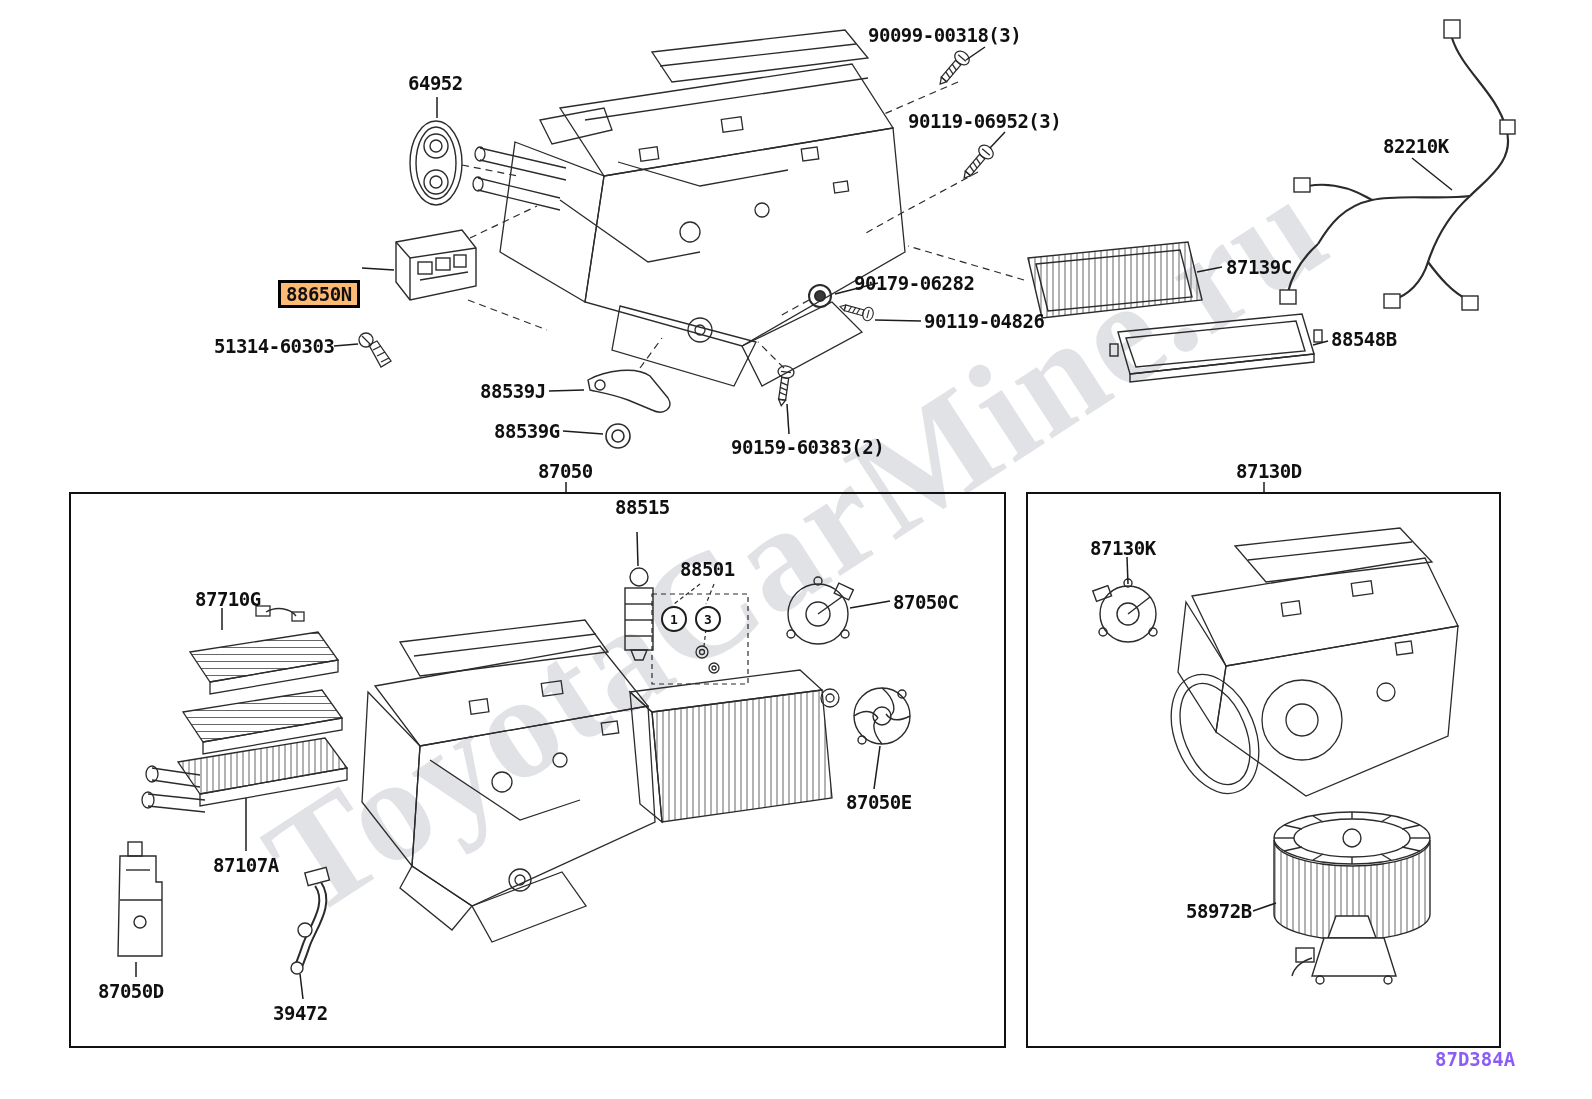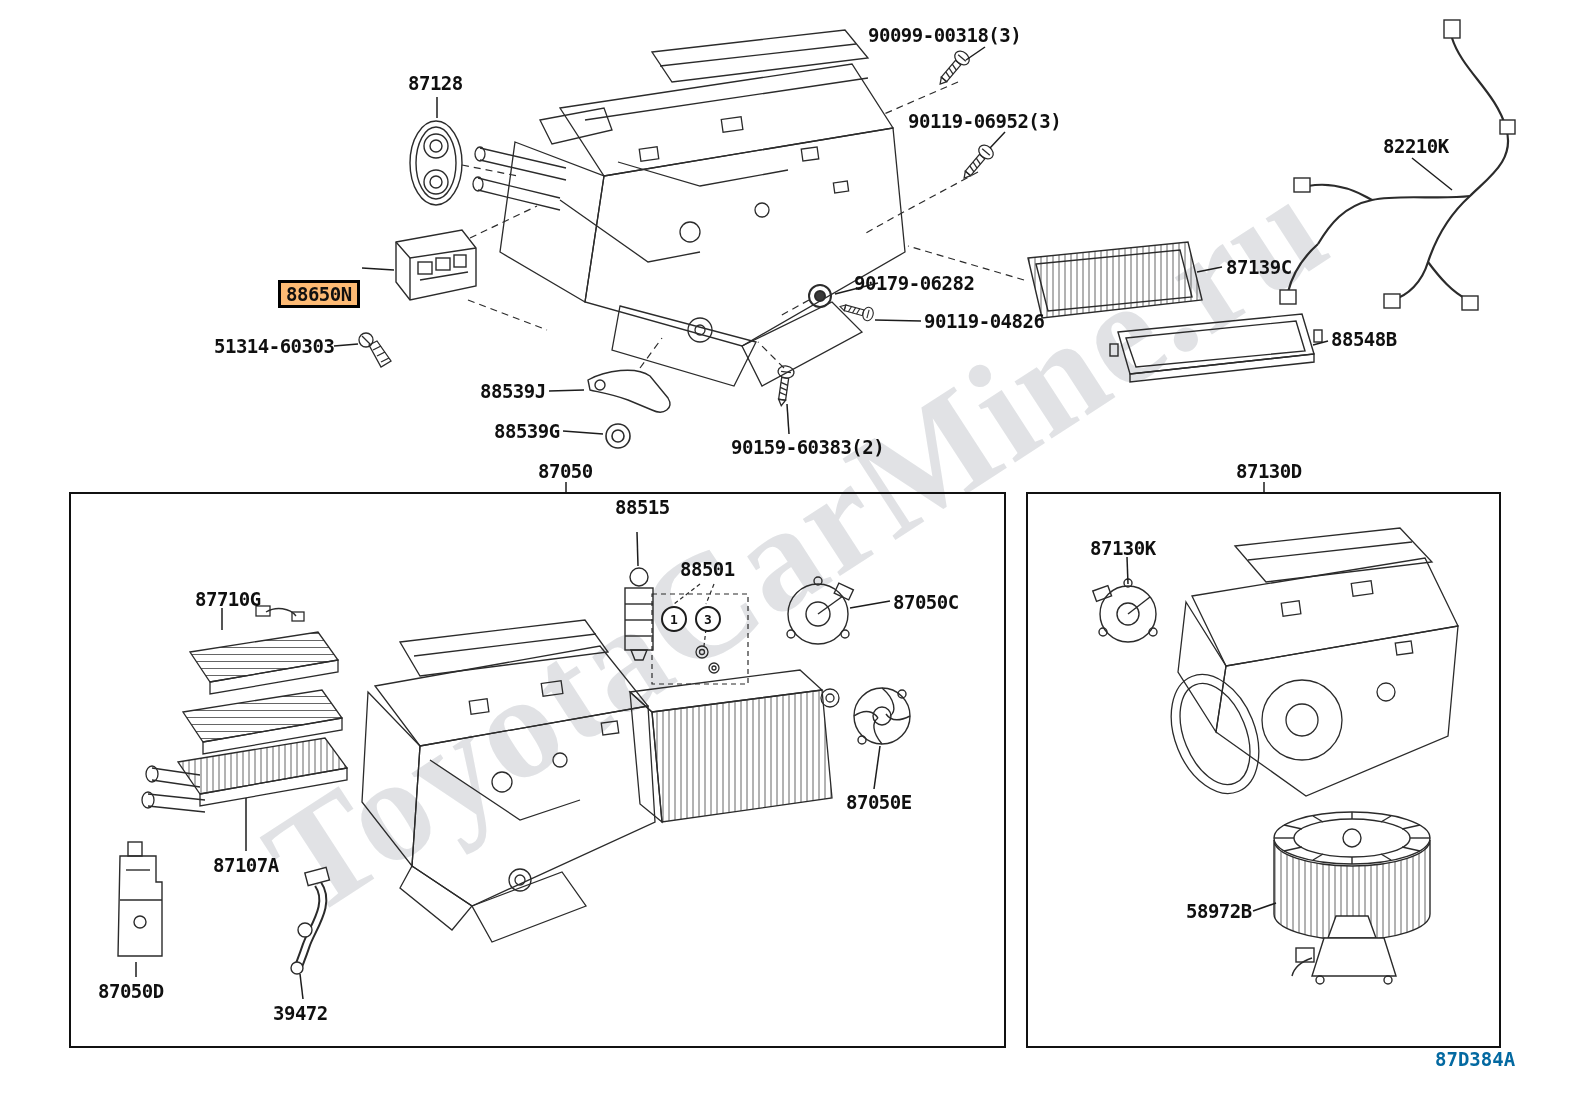--- a/index.html
+++ b/index.html
@@ -8,21 +8,21 @@
   .watermark{position:absolute;left:-10px;top:460px;width:1612px;text-align:center;
              font:700 148px "Liberation Serif",serif;color:#b8bcc2;opacity:.42;
              transform:rotate(-33deg);white-space:nowrap;letter-spacing:2px;pointer-events:none;z-index:1;}
   svg.art{position:absolute;left:0;top:0;z-index:2;}
   .lbl{position:absolute;z-index:3;font:bold 19px "DejaVu Sans Mono",monospace;color:#101010;
        white-space:nowrap;letter-spacing:-0.5px;background:transparent;}
   .lbl.boxed{border:3px solid #000;padding:0 5px;background:#fdba74;margin-top:32px;}
   .callout{position:absolute;z-index:3;width:22px;height:22px;border:2px solid #1d1d1d;border-radius:50%;
            font:bold 13px "DejaVu Sans Mono",monospace;color:#111;background:#fff;
            display:flex;align-items:center;justify-content:center;}
-  .code{position:absolute;z-index:3;font:bold 19px "DejaVu Sans Mono",monospace;color:#0369a1;}
+  .code{position:absolute;z-index:3;font:bold 19px "DejaVu Sans Mono",monospace;color:#8b5cf6;}
 </style>
 </head>
 <body>
 
 <div class="canvas">
 
   <div class="watermark">ToyotaCarMine.ru</div>
 
   <svg class="art" width="1592" height="1099" viewBox="0 0 1592 1099">
     <defs>
@@ -352,21 +352,21 @@
       <path d="M640,368 L662,338"></path>
       <path d="M809,300 L780,316"></path>
       <rect x="652" y="594" width="96" height="90" stroke-dasharray="5 4"></rect>
       <path d="M700,584 L674,604" stroke-dasharray="4 3"></path>
       <path d="M714,584 L706,604" stroke-dasharray="4 3"></path>
       <path d="M706,629 L704,646" stroke-dasharray="4 3"></path>
     </g>
   </svg>
 
   <div class="lbl" style="left:868px;top:24px">90099-00318(3)</div>
-  <div class="lbl" style="left:408px;top:72px">87128</div>
+  <div class="lbl" style="left:408px;top:72px">64952</div>
   <div class="lbl" style="left:908px;top:110px">90119-06952(3)</div>
   <div class="lbl" style="left:1383px;top:135px">82210K</div>
   <div class="lbl boxed" style="left:278px;top:248px">88650N</div>
   <div class="lbl" style="left:1226px;top:256px">87139C</div>
   <div class="lbl" style="left:854px;top:272px">90179-06282</div>
   <div class="lbl" style="left:924px;top:310px">90119-04826</div>
   <div class="lbl" style="left:1331px;top:328px">88548B</div>
   <div class="lbl" style="left:214px;top:335px">51314-60303</div>
   <div class="lbl" style="left:480px;top:380px">88539J</div>
   <div class="lbl" style="left:494px;top:420px">88539G</div>

